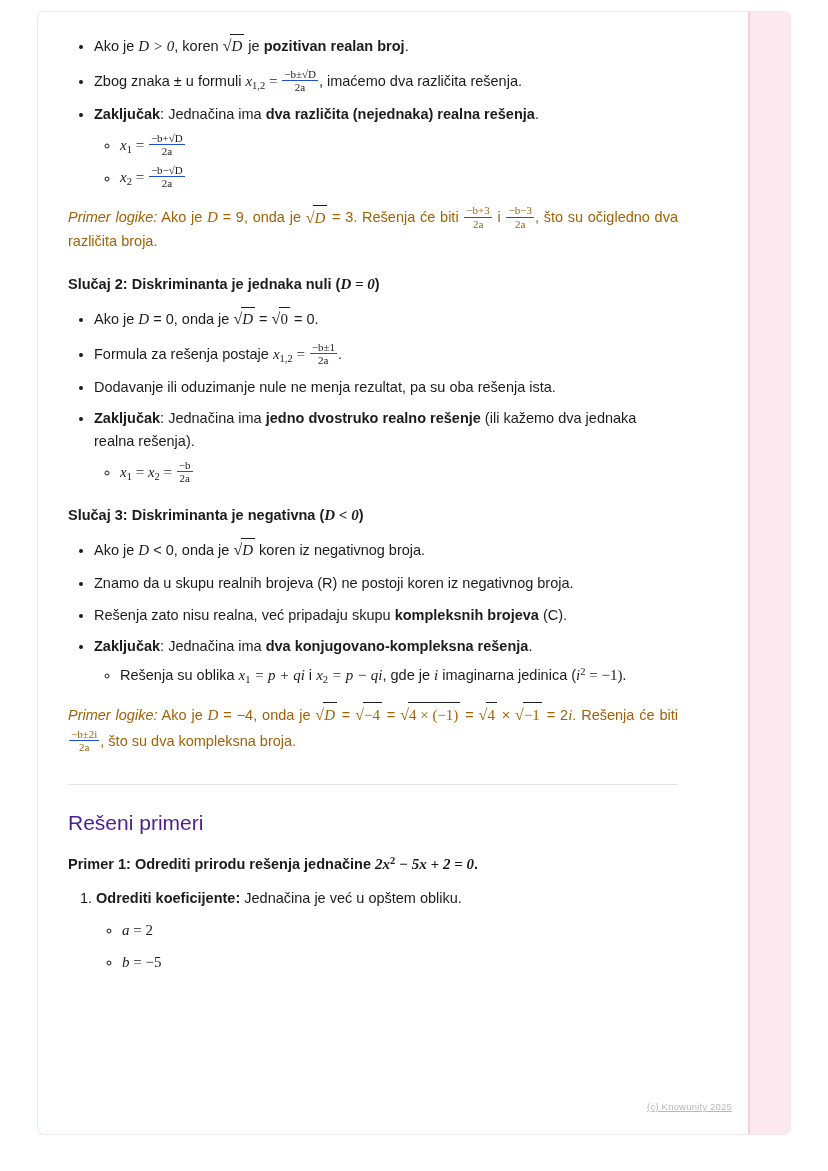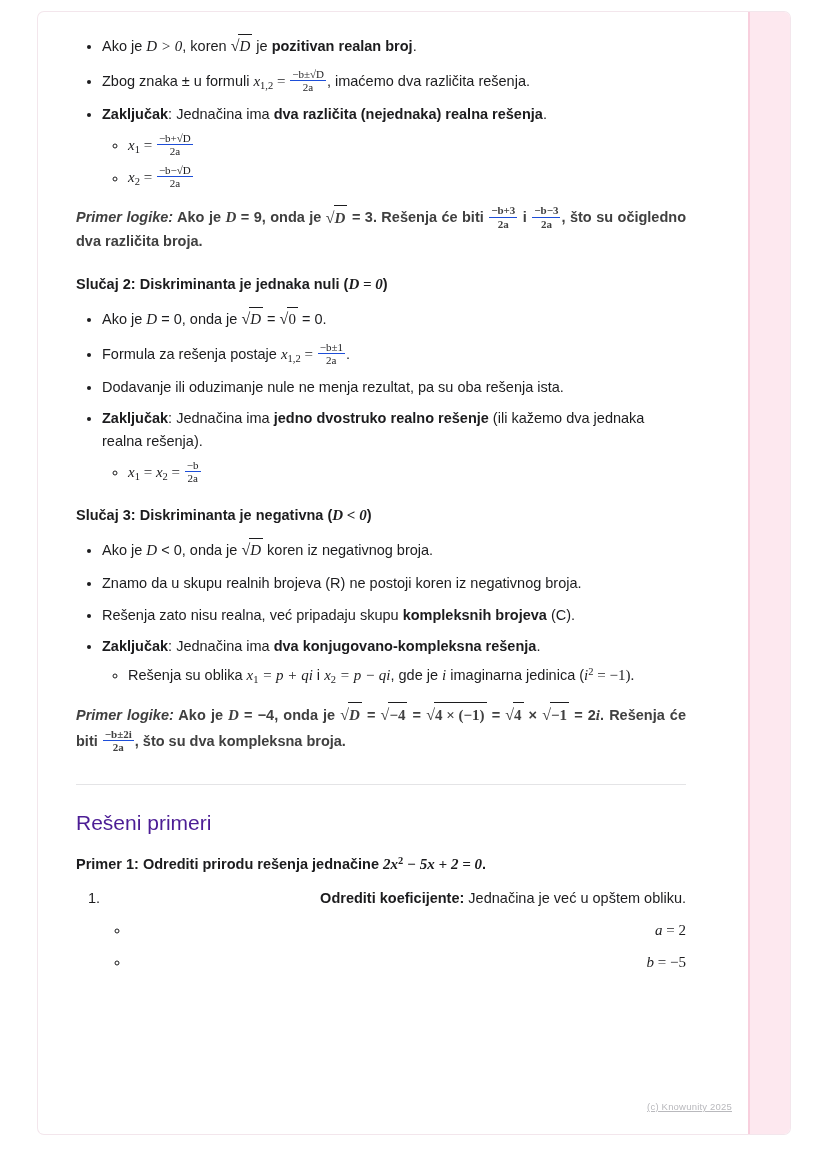--- a/index.html
+++ b/index.html
@@ -37,21 +37,21 @@
   .pink-edge-line {
     position: absolute;
     right: 40px;
     top: 0;
     width: 2px;
     height: 100%;
     background: #f8cfdd;
   }
   .content {
     position: absolute;
-    left: 38px;
+    left: 30px;
     top: 22px;
     width: 610px;
   }
   ul, ol {
     margin: 0;
     padding-left: 26px;
   }
   ul { list-style-type: disc; }
   ul ul, ol ul { list-style-type: circle; }
   li {
@@ -60,22 +60,21 @@
     margin: 0 0 9px 0;
     color: #1c1c1e;
   }
   li.sub { font-size: 14.5px; margin-bottom: 6px; }
   .inner-list { margin-top: 7px; padding-left: 26px; }
   p.para {
     font-size: 14.5px;
     line-height: 1.62;
     margin: 14px 0 14px 0;
     text-align: justify;
-    color: #404040;
-    font-weight: bold;
+    color: #a16207;
   }
   .bold { font-weight: bold; }
   .ital { font-style: italic; }
   h3.case {
     font-size: 14.5px;
     font-weight: bold;
     margin: 22px 0 14px 0;
   }
   .mathi {
     font-family: "Liberation Serif", serif;
@@ -133,21 +132,21 @@
     font-size: 21px;
     font-weight: normal;
     margin: 0 0 20px 0;
   }
   h4.example {
     font-size: 14.5px;
     font-weight: bold;
     margin: 18px 0 14px 0;
   }
   ol.steps { padding-left: 28px; }
-  ol.steps > li { margin-bottom: 17px; text-align: right; }
+  ol.steps > li { margin-bottom: 17px; }
   ol.steps ul { margin-top: 10px; padding-left: 26px; }
   .copyright {
     position: absolute;
     right: 58px;
     bottom: 22px;
     font-size: 9.5px;
     color: #b9b9bd;
     letter-spacing: 0.2px;
     text-decoration: underline;
   }

